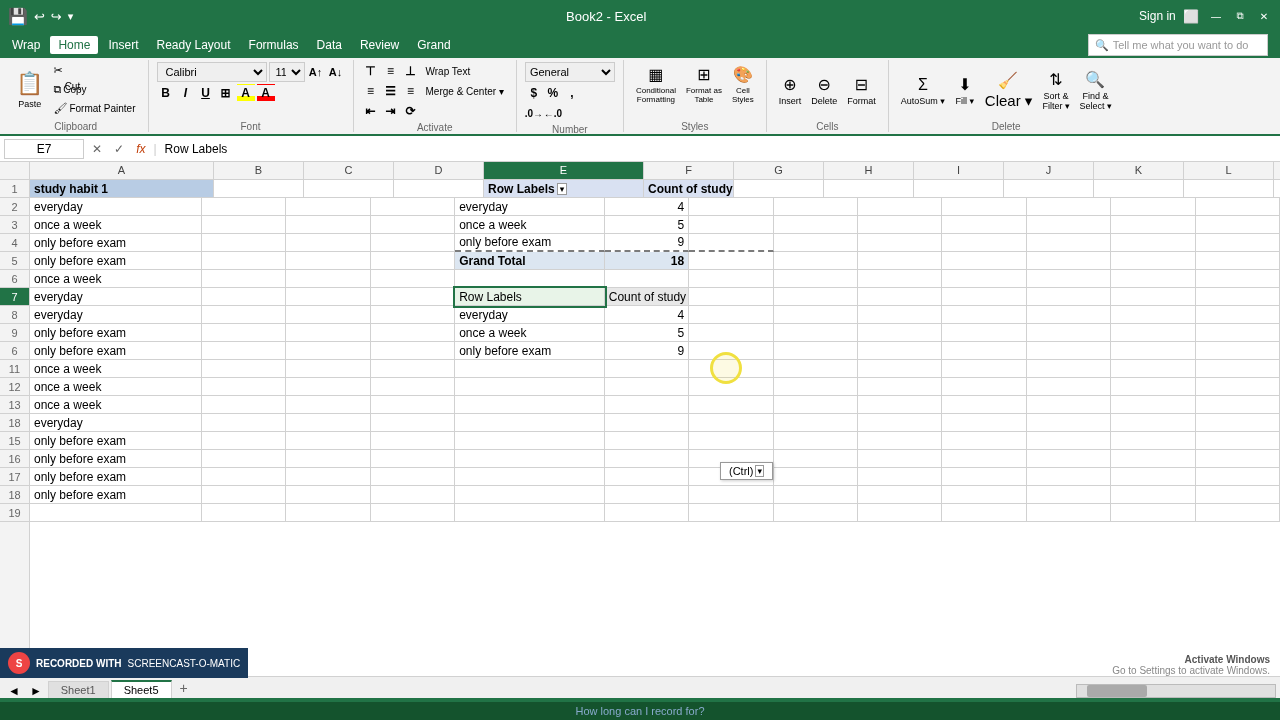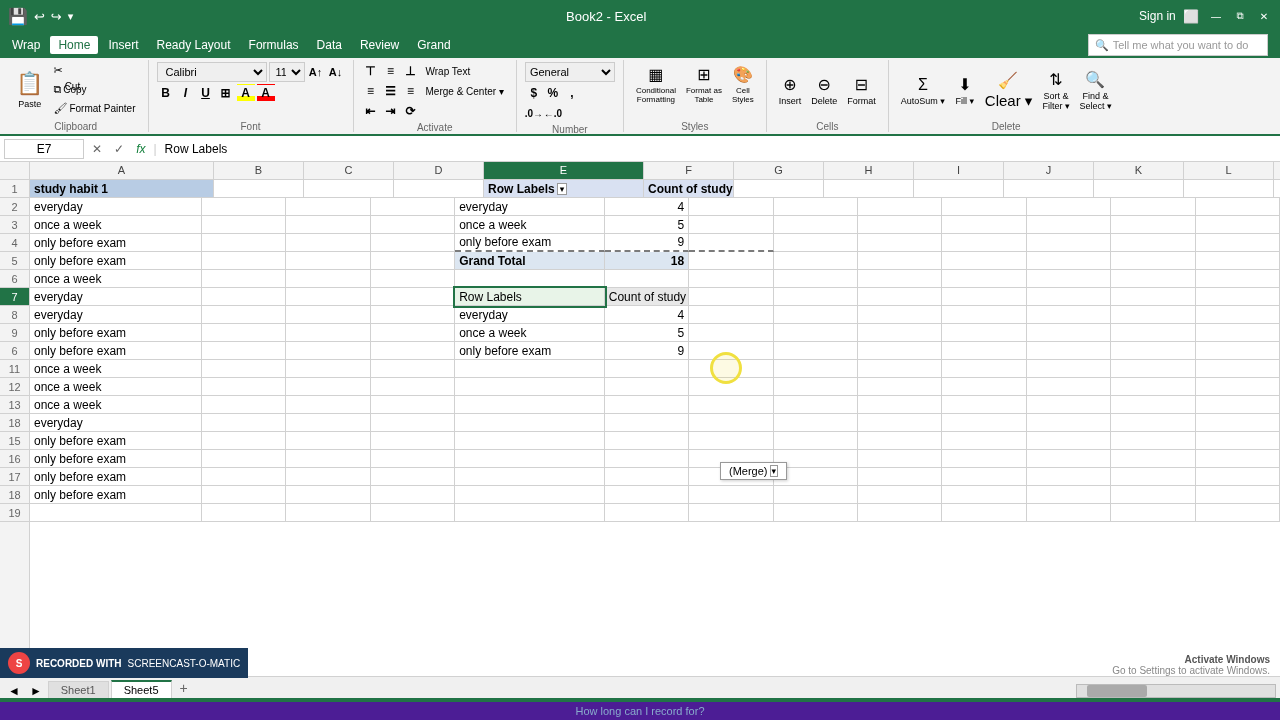--- a/index.html
+++ b/index.html
@@ -19,21 +19,21 @@
     .ribbon-group { display: flex; flex-direction: column; align-items: flex-start; padding: 0 8px; border-right: 1px solid #d1d1d1; min-height: 60px; }
     .ribbon-group:last-child { border-right: none; }
     .ribbon-group-label { font-size: 10px; color: #666; margin-top: auto; padding-top: 2px; align-self: center; }
     .ribbon-btn { display: flex; flex-direction: column; align-items: center; justify-content: center; padding: 2px 4px; cursor: pointer; border-radius: 2px; font-size: 10px; min-width: 28px; min-height: 44px; gap: 2px; }
     .ribbon-small-btn { display: flex; align-items: center; gap: 2px; padding: 2px 4px; cursor: pointer; border-radius: 2px; font-size: 11px; white-space: nowrap; height: 18px; }
 
     
     .formula-bar { display: flex; align-items: center; height: 26px; border-bottom: 1px solid #d1d1d1; background: white; padding: 0 4px; gap: 4px; }
     .name-box { width: 80px; border: 1px solid #ccc; padding: 2px 4px; font-size: 12px; text-align: center; }
     .formula-icon-btn { padding: 0 4px; cursor: pointer; font-size: 12px; color: #666; }
-    .fx-label { font-size: 12px; font-style: italic; color: #15803d; padding: 0 4px; }
+    .fx-label { font-size: 12px; font-style: italic; color: #c2410c; padding: 0 4px; }
     .formula-input { flex: 1; border: none; outline: none; font-size: 12px; padding: 2px 4px; }
     .col-header { border-right: 1px solid #d1d1d1; text-align: center; font-size: 11px; color: #444; padding: 2px 0; cursor: pointer; }
     .col-header.selected { background: #217346; color: white; }
     .row-num { border-bottom: 1px solid #d1d1d1; text-align: center; font-size: 11px; color: #666; cursor: pointer; display: flex; align-items: center; justify-content: center; }
     .row-num.selected { background: #217346; color: white; }
     .grid-row { display: flex; }
     .cell { border-right: 1px solid #d1d1d1; border-bottom: 1px solid #d1d1d1; font-size: 12px; padding: 1px 4px; overflow: hidden; white-space: nowrap; display: flex; align-items: center; cursor: cell; }
     .cell.header-cell { background: #dce6f1; font-weight: bold; }
     .cell.total-cell { background: #dce6f1; font-weight: bold; }
     .cell.right-align { justify-content: flex-end; }
@@ -619,21 +619,21 @@
           <div class="cell" style="width:90px; height:18px;"></div>
         </div>
 
       </div>
     </div>
   </div>
 
   <div class="circle-highlight" style="left:710px; top:352px;"></div>
 
   <div class="ctrl-tooltip" style="position:absolute; left:720px; top:462px;">
-    <span>(Merge)</span>
+    <span>(Ctrl)</span>
     <span style="font-size:9px; border:1px solid #999; padding:0 1px;">▾</span>
   </div>
 
   <div style="position:absolute; bottom:22px; left:0; right:0; background:#f0f0f0; border-top:1px solid #d1d1d1; height:22px; display:flex; align-items:flex-end; padding:0 4px; gap:2px;">
     <div style="display:flex; align-items:center; padding:0 4px; cursor:pointer;">◄</div>
     <div style="display:flex; align-items:center; padding:0 4px; cursor:pointer;">►</div>
     <div class="sheet-tab">Sheet1</div>
     <div class="sheet-tab active">Sheet5</div>
     <div class="add-sheet-btn">+</div>
 
@@ -668,17 +668,17 @@
     <span style="width:22px; height:22px; background:#e44; border-radius:50%; display:flex; align-items:center; justify-content:center; color:white; font-size:10px; font-weight:bold;">S</span>
     <span style="font-size:10px; font-weight:bold;">RECORDED WITH</span>
     <span style="font-size:10px;">SCREENCAST-O-MATIC</span>
   </div>
 
   <div class="activate-windows">
     <div style="font-weight:bold; color:#555;">Activate Windows</div>
     <div style="color:#888; font-size:10px;">Go to Settings to activate Windows.</div>
   </div>
 
-  <div style="position:absolute; bottom:0; left:0; right:0; background:#4c1d95; height:18px; display:flex; align-items:center; justify-content:center;">
+  <div style="position:absolute; bottom:0; left:0; right:0; background:#14532d; height:18px; display:flex; align-items:center; justify-content:center;">
     <span style="color:#88aacc; font-size:11px;">How long can I record for?</span>
   </div>
 
 </div>
 
 </body></html>

